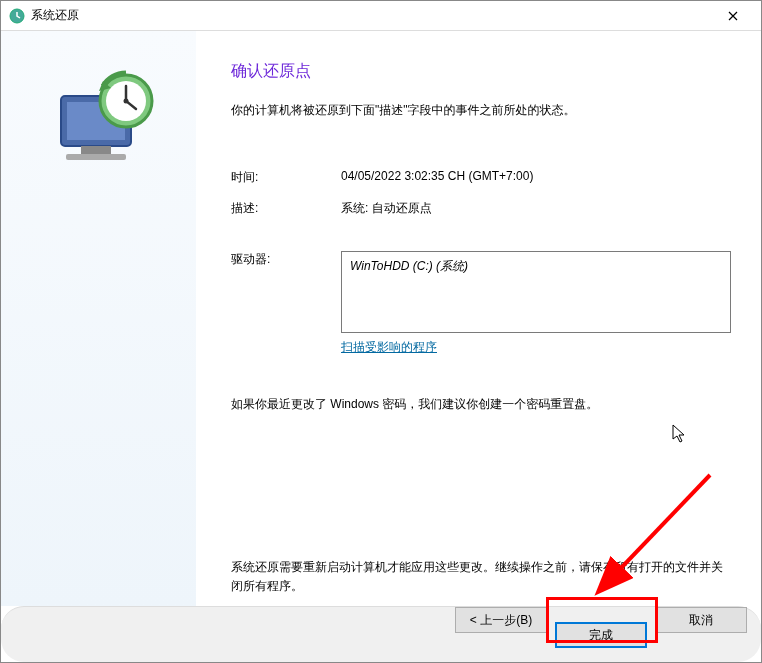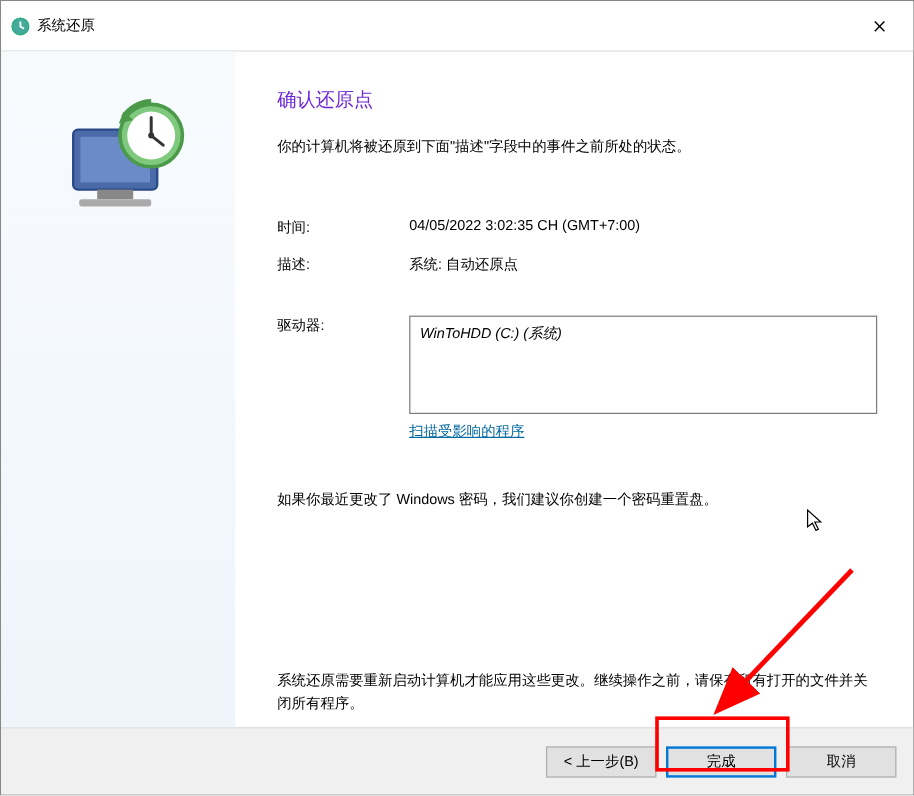--- a/index.html
+++ b/index.html
@@ -14,21 +14,21 @@
     }
     .window {
       width: 762px;
       height: 663px;
       border: 1px solid #888;
       background: #fff;
       display: flex;
       flex-direction: column;
     }
     .titlebar {
-      height: 42px;
+      height: 30px;
       background: #fff;
       border-bottom: 1px solid #ddd;
       display: flex;
       align-items: center;
       padding: 0 8px;
     }
     .titlebar-icon {
       width: 16px;
       height: 16px;
       margin-right: 6px;
@@ -119,36 +119,37 @@
     }
     .warning2 {
       font-size: 12px;
       line-height: 1.6;
     }
     .footer {
       height: 56px;
       background: #f0f0f0;
       border-top: 1px solid #ddd;
       display: flex;
-      align-items: center;
       justify-content: flex-end;
       padding: 0 14px;
       gap: 8px;
+      border-radius: 23px;
     }
     .btn {
       min-width: 92px;
       height: 26px;
       background: #e1e1e1;
       border: 1px solid #adadad;
       font-size: 12px;
       cursor: pointer;
       font-family: inherit;
     }
     .btn-default {
       border: 2px solid #0078d7;
+      margin-top: 15px;
     }
     .highlight-box {
       position: absolute;
       border: 3px solid #ff0000;
       pointer-events: none;
     }
     .hl-finish {
       left: 546px;
       top: 597px;
       width: 112px;

